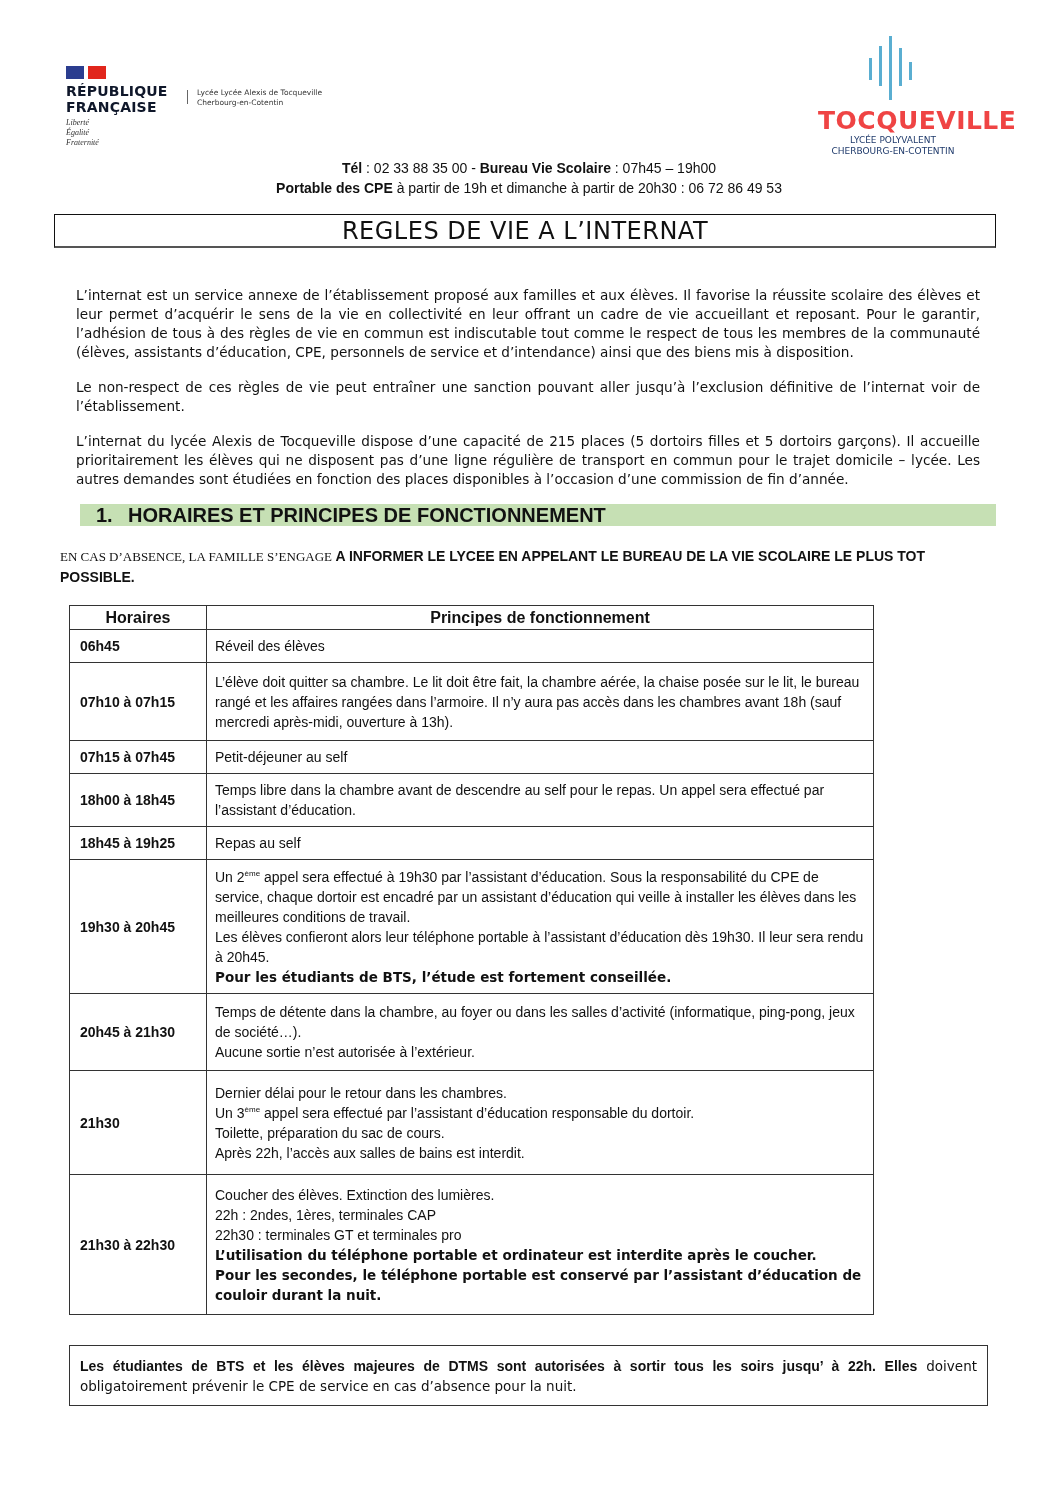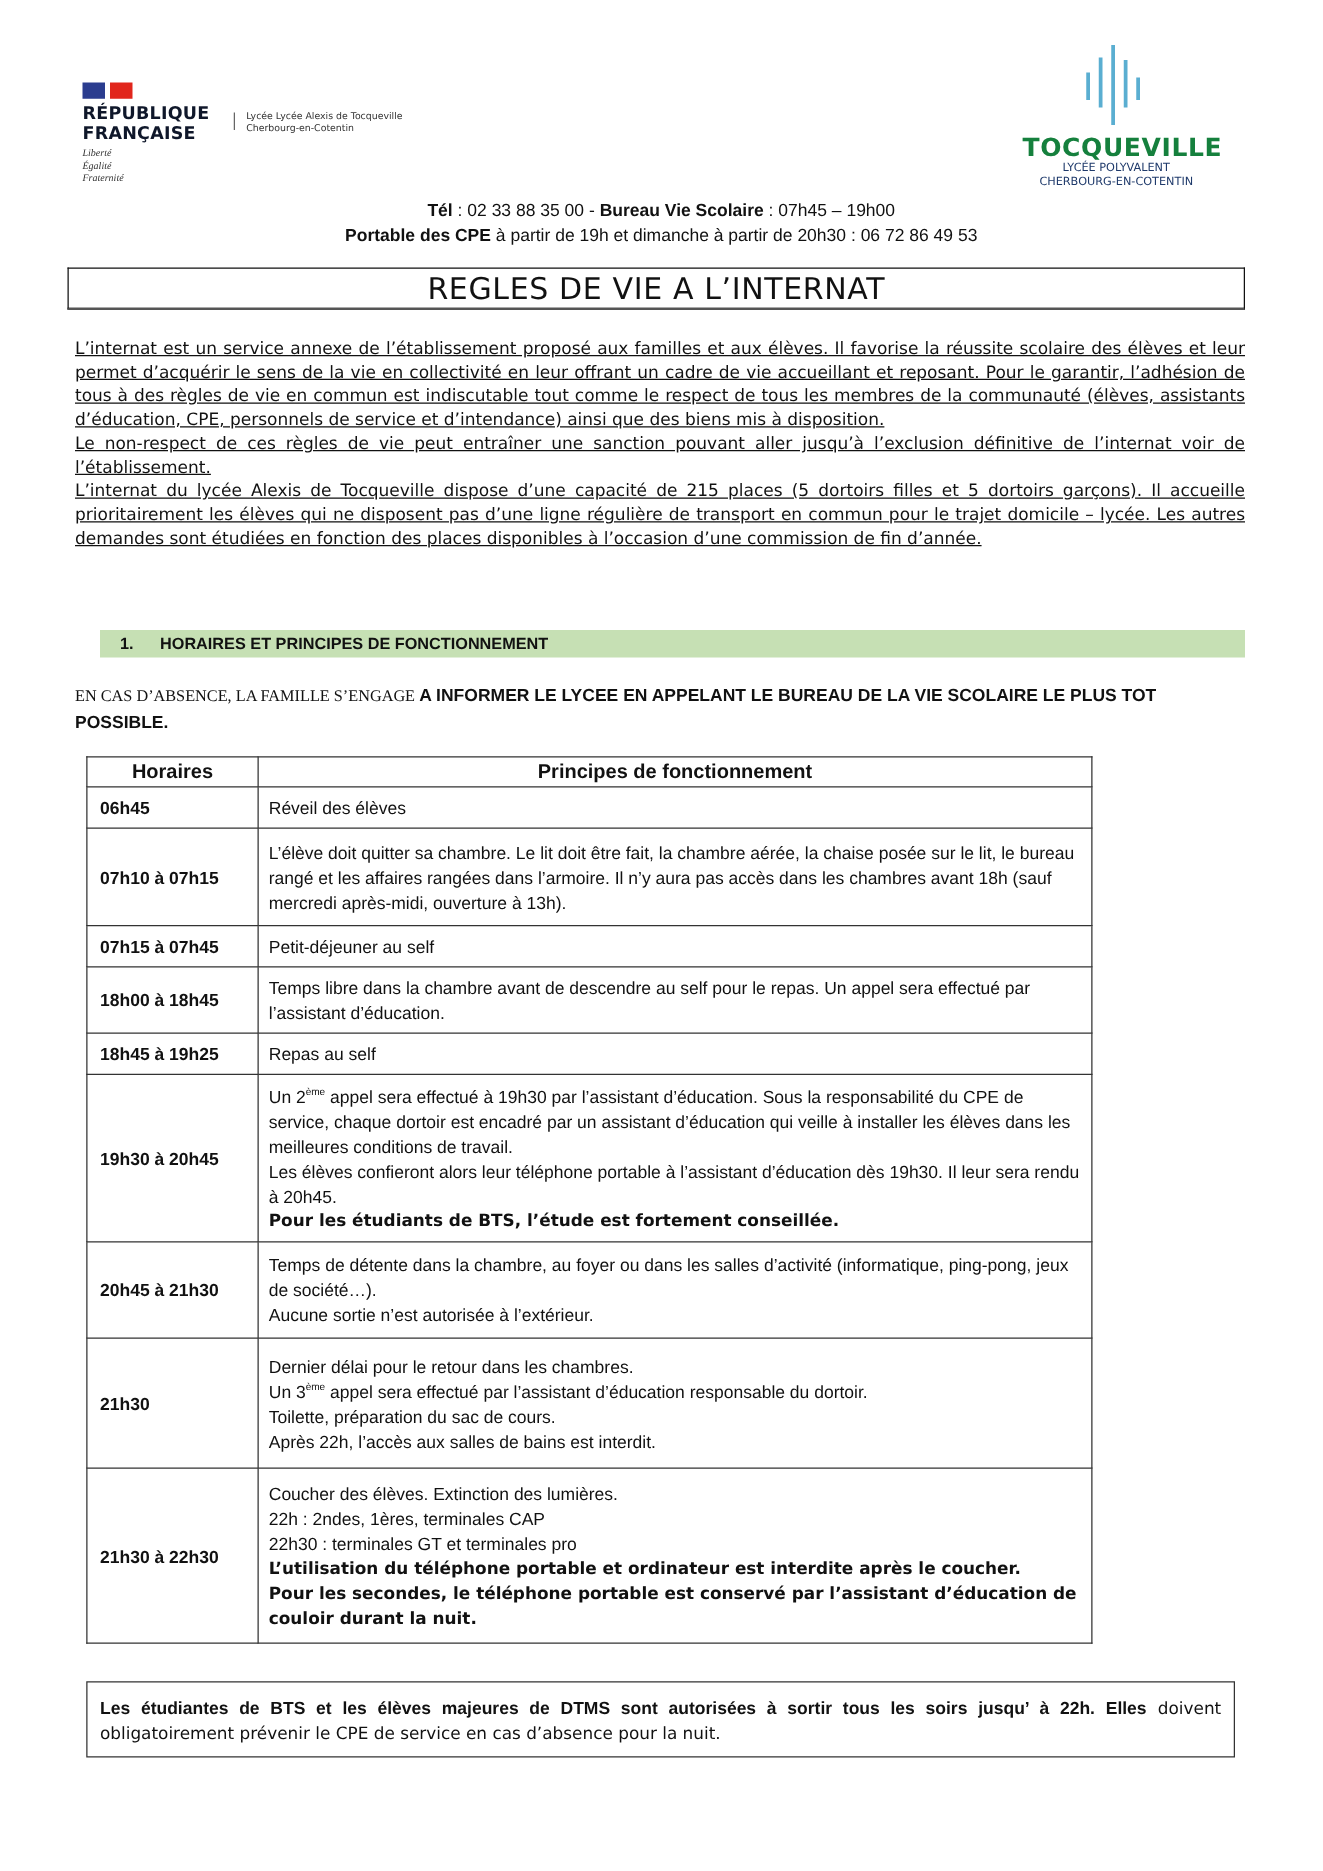--- a/index.html
+++ b/index.html
@@ -11,35 +11,35 @@
   .rf-flag .blue { width: 18px; height: 13px; background: #2b3d8f; }
   .rf-flag .red { width: 18px; height: 13px; background: #e1261c; }
   .rf-name { font-family: "DejaVu Sans", sans-serif; font-weight: bold; font-size: 14px; line-height: 16px; color: #0f172a; letter-spacing: 0.2px; }
   .rf-motto { font-family: "Liberation Serif", serif; font-style: italic; font-size: 8px; line-height: 10px; color: #333; margin-top: 3px; }
   .rf-sep { position: absolute; left: 187px; top: 90px; width: 1px; height: 14px; background: #666; }
   .rf-school { position: absolute; left: 197px; top: 88px; font-family: "DejaVu Sans", sans-serif; font-size: 7.5px; line-height: 10px; color: #333; }
 
   .tq-logo { position: absolute; left: 818px; top: 34px; width: 150px; text-align: center; }
   .tq-bars { position: relative; height: 70px; width: 60px; margin: 0 auto; }
   .tq-bars span { position: absolute; width: 3px; background: #5aaed1; }
-  .tq-name { font-family: "DejaVu Sans", sans-serif; font-weight: bold; font-size: 20px; color: #15803d; letter-spacing: 0.5px; margin-top: 2px; }
+  .tq-name { font-family: "DejaVu Sans", sans-serif; font-weight: bold; font-size: 25px; color: #ef4444; letter-spacing: 0.5px; margin-top: 2px; }
   .tq-sub { font-family: "DejaVu Sans", sans-serif; font-size: 9px; line-height: 11px; color: #1f3a6b; }
 
   .contact { position: absolute; left: 0; width: 1058px; text-align: center; font-size: 14px; line-height: 20px; }
   .contact.l1 { top: 158px; }
   .contact.l2 { top: 178px; }
   .contact b { font-weight: bold; }
 
   .title-box { position: absolute; left: 54px; top: 214px; width: 942px; height: 34px; border: 1.5px solid #111; border-bottom: 2px solid #555; box-sizing: border-box; text-align: center; }
   .title-box span { font-family: "DejaVu Sans", sans-serif; font-size: 24px; line-height: 33px; letter-spacing: 0.5px; }
 
   .intro { position: absolute; left: 60px; top: 270px; width: 936px; font-family: "DejaVu Sans", sans-serif; font-size: 13.6px; line-height: 19px; text-align: justify; }
-  .intro p { margin: 0; text-decoration: underline; }
+  .intro p { margin: 16px; }
 
-  .section-head { position: absolute; left: 80px; top: 504px; width: 916px; height: 22px; background: #c6e0b4; font-weight: bold; font-size: 13px; line-height: 22px; box-sizing: border-box; padding-left: 16px; }
+  .section-head { position: absolute; left: 80px; top: 504px; width: 916px; height: 22px; background: #c6e0b4; font-weight: bold; font-size: 20px; line-height: 22px; box-sizing: border-box; padding-left: 16px; }
   .section-head .num { display: inline-block; width: 32px; }
 
   .notice { position: absolute; left: 60px; top: 546px; width: 936px; font-size: 14px; line-height: 20px; font-weight: bold; }
   .notice .lead { font-family: Liberation Serif, serif; font-weight: normal; font-size: 13px; }
 
   table.sched { position: absolute; left: 69px; top: 605px; width: 805px; border-collapse: collapse; font-size: 14px; }
   table.sched th, table.sched td { border: 1.3px solid #333; vertical-align: middle; }
   table.sched th { font-size: 16px; font-weight: bold; height: 23px; padding: 0; }
   table.sched td.time { width: 137px; font-weight: bold; padding-left: 10px; box-sizing: border-box; }
   table.sched td.desc { padding: 6px 8px; line-height: 20px; }

